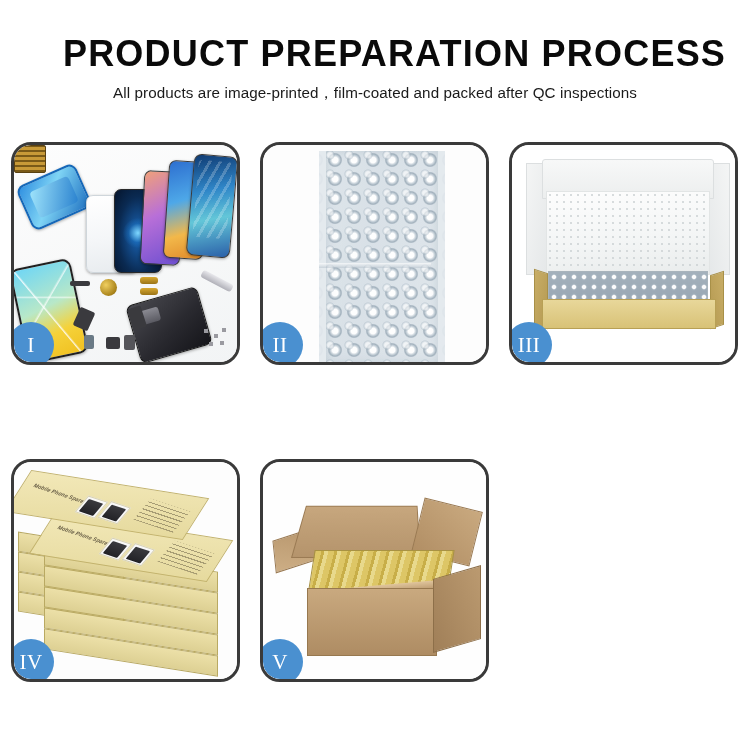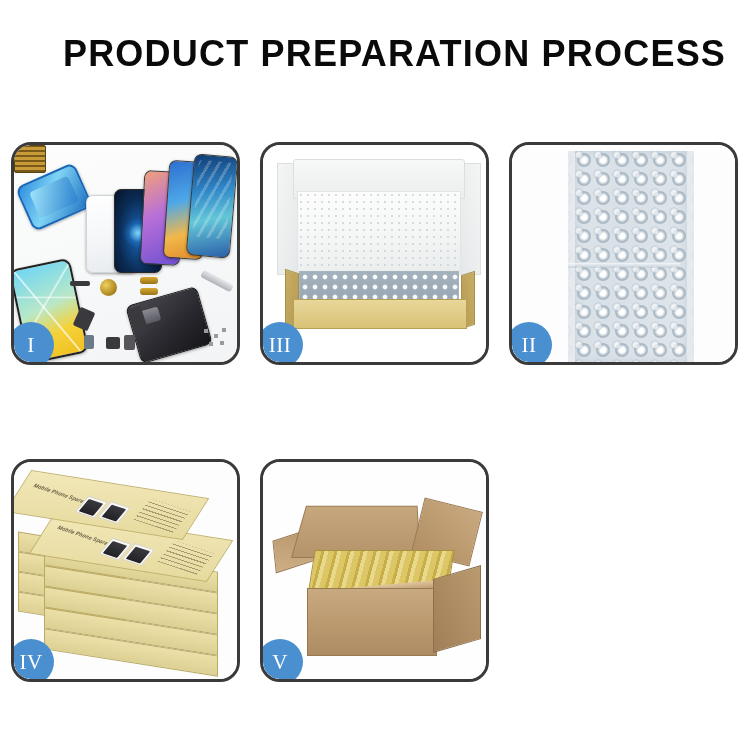--- a/index.html
+++ b/index.html
@@ -385,20 +385,21 @@
     position:absolute; left:128px; top:28px; width:74px; height:26px;
     background: linear-gradient(120deg, rgba(255,255,255,.55), rgba(230,235,238,.1));
     transform: rotate(-9deg); border-radius:2px;
   }
 </style>
 </head>
 <body>
 
 <div class="header">
   <div class="title">PRODUCT PREPARATION PROCESS</div>
+  <div class="subtitle">All products are image-printed，film-coated and packed after QC inspections</div>
 </div>
 
 <div class="grid">
 
   <div class="panel">
     <div class="panel-inner p1">
       <div class="ph ph-adh"></div>
       <div class="ph ph-glass"></div>
       <div class="ph ph-lcd1"></div>
       <div class="ph ph-lcd2"></div>
@@ -416,42 +417,42 @@
       <div class="part" style="left:70px;top:190px;width:10px;height:14px;border-radius:2px;background:#6a7a86;"></div>
       <div class="part" style="left:92px;top:192px;width:14px;height:12px;border-radius:2px;"></div>
       <div class="part" style="left:110px;top:190px;width:11px;height:15px;border-radius:2px;background:#55555a;"></div>
       <div class="screws"></div>
       <div class="tool"></div>
       <div class="badge">I</div>
     </div>
   </div>
 
   <div class="panel">
+    <div class="panel-inner p2">
+      <div class="bubblewrap"></div>
+      <div class="bw-seam"></div>
+      <div class="badge">II</div>
+    </div>
+  </div>
+
+  <div class="panel">
     <div class="panel-inner p3">
       <div class="b3-lidL"></div>
       <div class="b3-lidR"></div>
       <div class="b3-lidback"></div>
       <div class="b3-foam"></div>
       <div class="b3-left"></div>
       <div class="b3-right"></div>
       <div class="b3-bubbles"></div>
       <div class="b3-front"></div>
       <div class="badge">III</div>
     </div>
   </div>
 
   <div class="panel">
-    <div class="panel-inner p2">
-      <div class="bubblewrap"></div>
-      <div class="bw-seam"></div>
-      <div class="badge">II</div>
-    </div>
-  </div>
-
-  <div class="panel">
     <div class="panel-inner p4">
       <div class="stackwrap">
 
         <div class="sbox" style="left:4px;top:78px;width:104px;height:18px;transform:skewY(9deg);"></div>
         <div class="sbox" style="left:4px;top:98px;width:104px;height:18px;transform:skewY(9deg);"></div>
         <div class="sbox" style="left:4px;top:118px;width:104px;height:18px;transform:skewY(9deg);"></div>
         <div class="sbox" style="left:4px;top:138px;width:104px;height:18px;transform:skewY(9deg);"></div>
 
         <div class="sbox" style="left:30px;top:96px;width:172px;height:19px;transform:skewY(9deg);"></div>
         <div class="sbox" style="left:30px;top:117px;width:172px;height:19px;transform:skewY(9deg);"></div>

